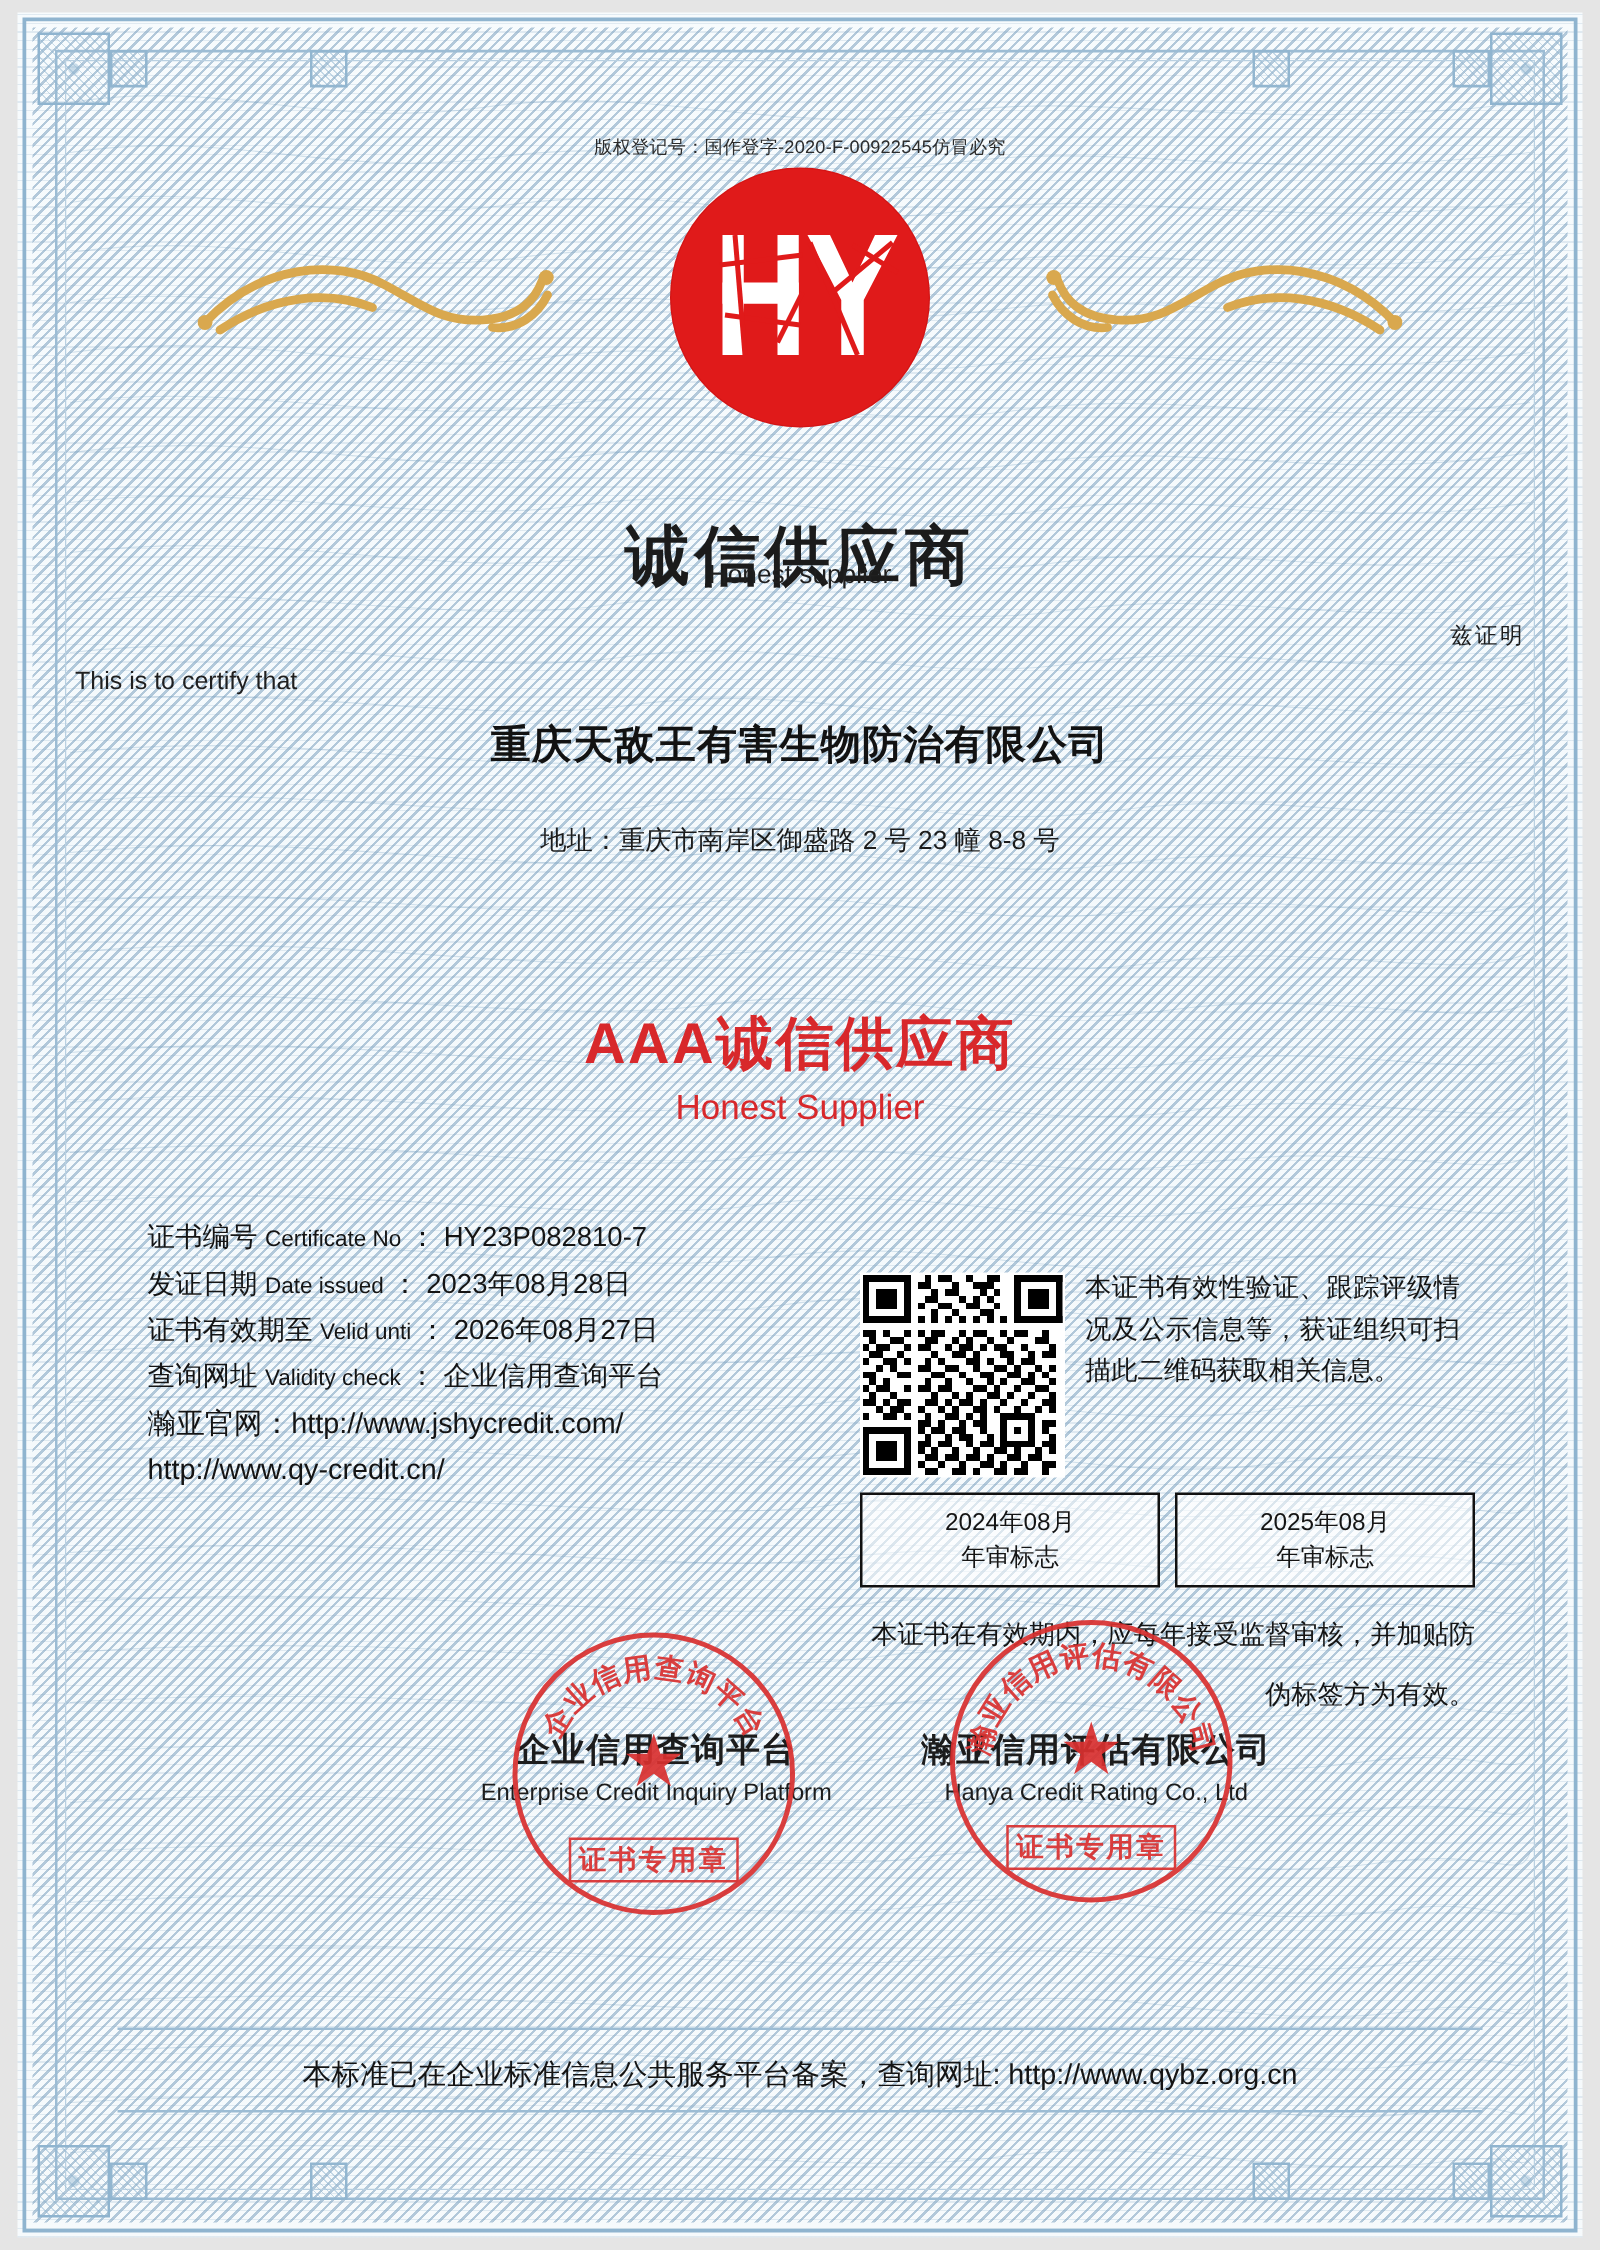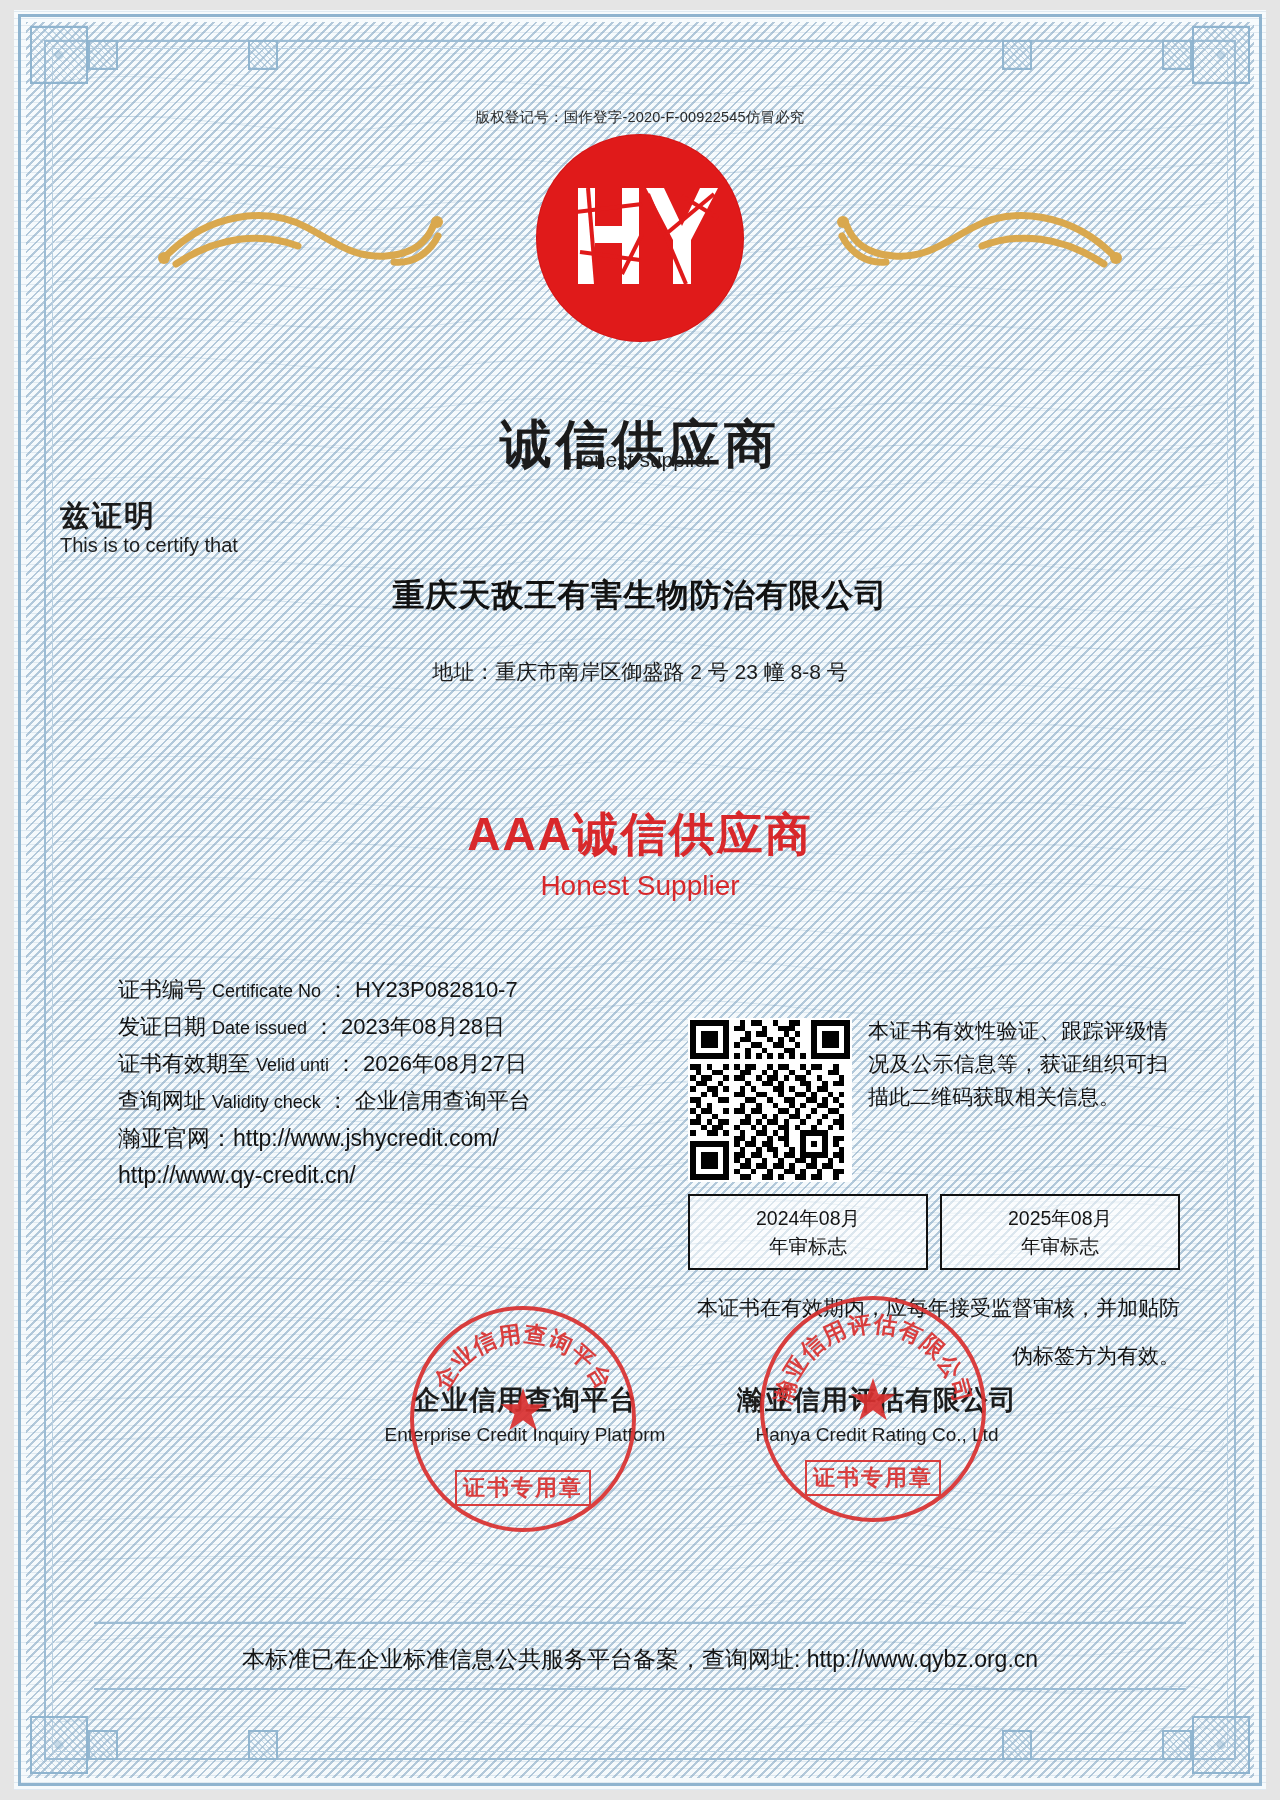--- a/index.html
+++ b/index.html
@@ -150,25 +150,24 @@
     top: 392px;
     left: 0; right: 0;
     text-align: center;
     font-size: 21px;
     color: #1f1f1f;
   }
   .certify-cn {
     position: absolute;
     top: 440px;
     left: 0; right: 0;
-    text-align: left;
-    font-size: 30px;
+    text-align: right;
+    font-size: 18px;
     color: #1b1b1b;
     letter-spacing: 2px;
-    font-weight: bold;
   }
   .certify-en {
     position: absolute;
     top: 478px;
     left: 0; right: 0;
     text-align: left;
     font-size: 20px;
     color: #1f1f1f;
   }
   .company-name {

